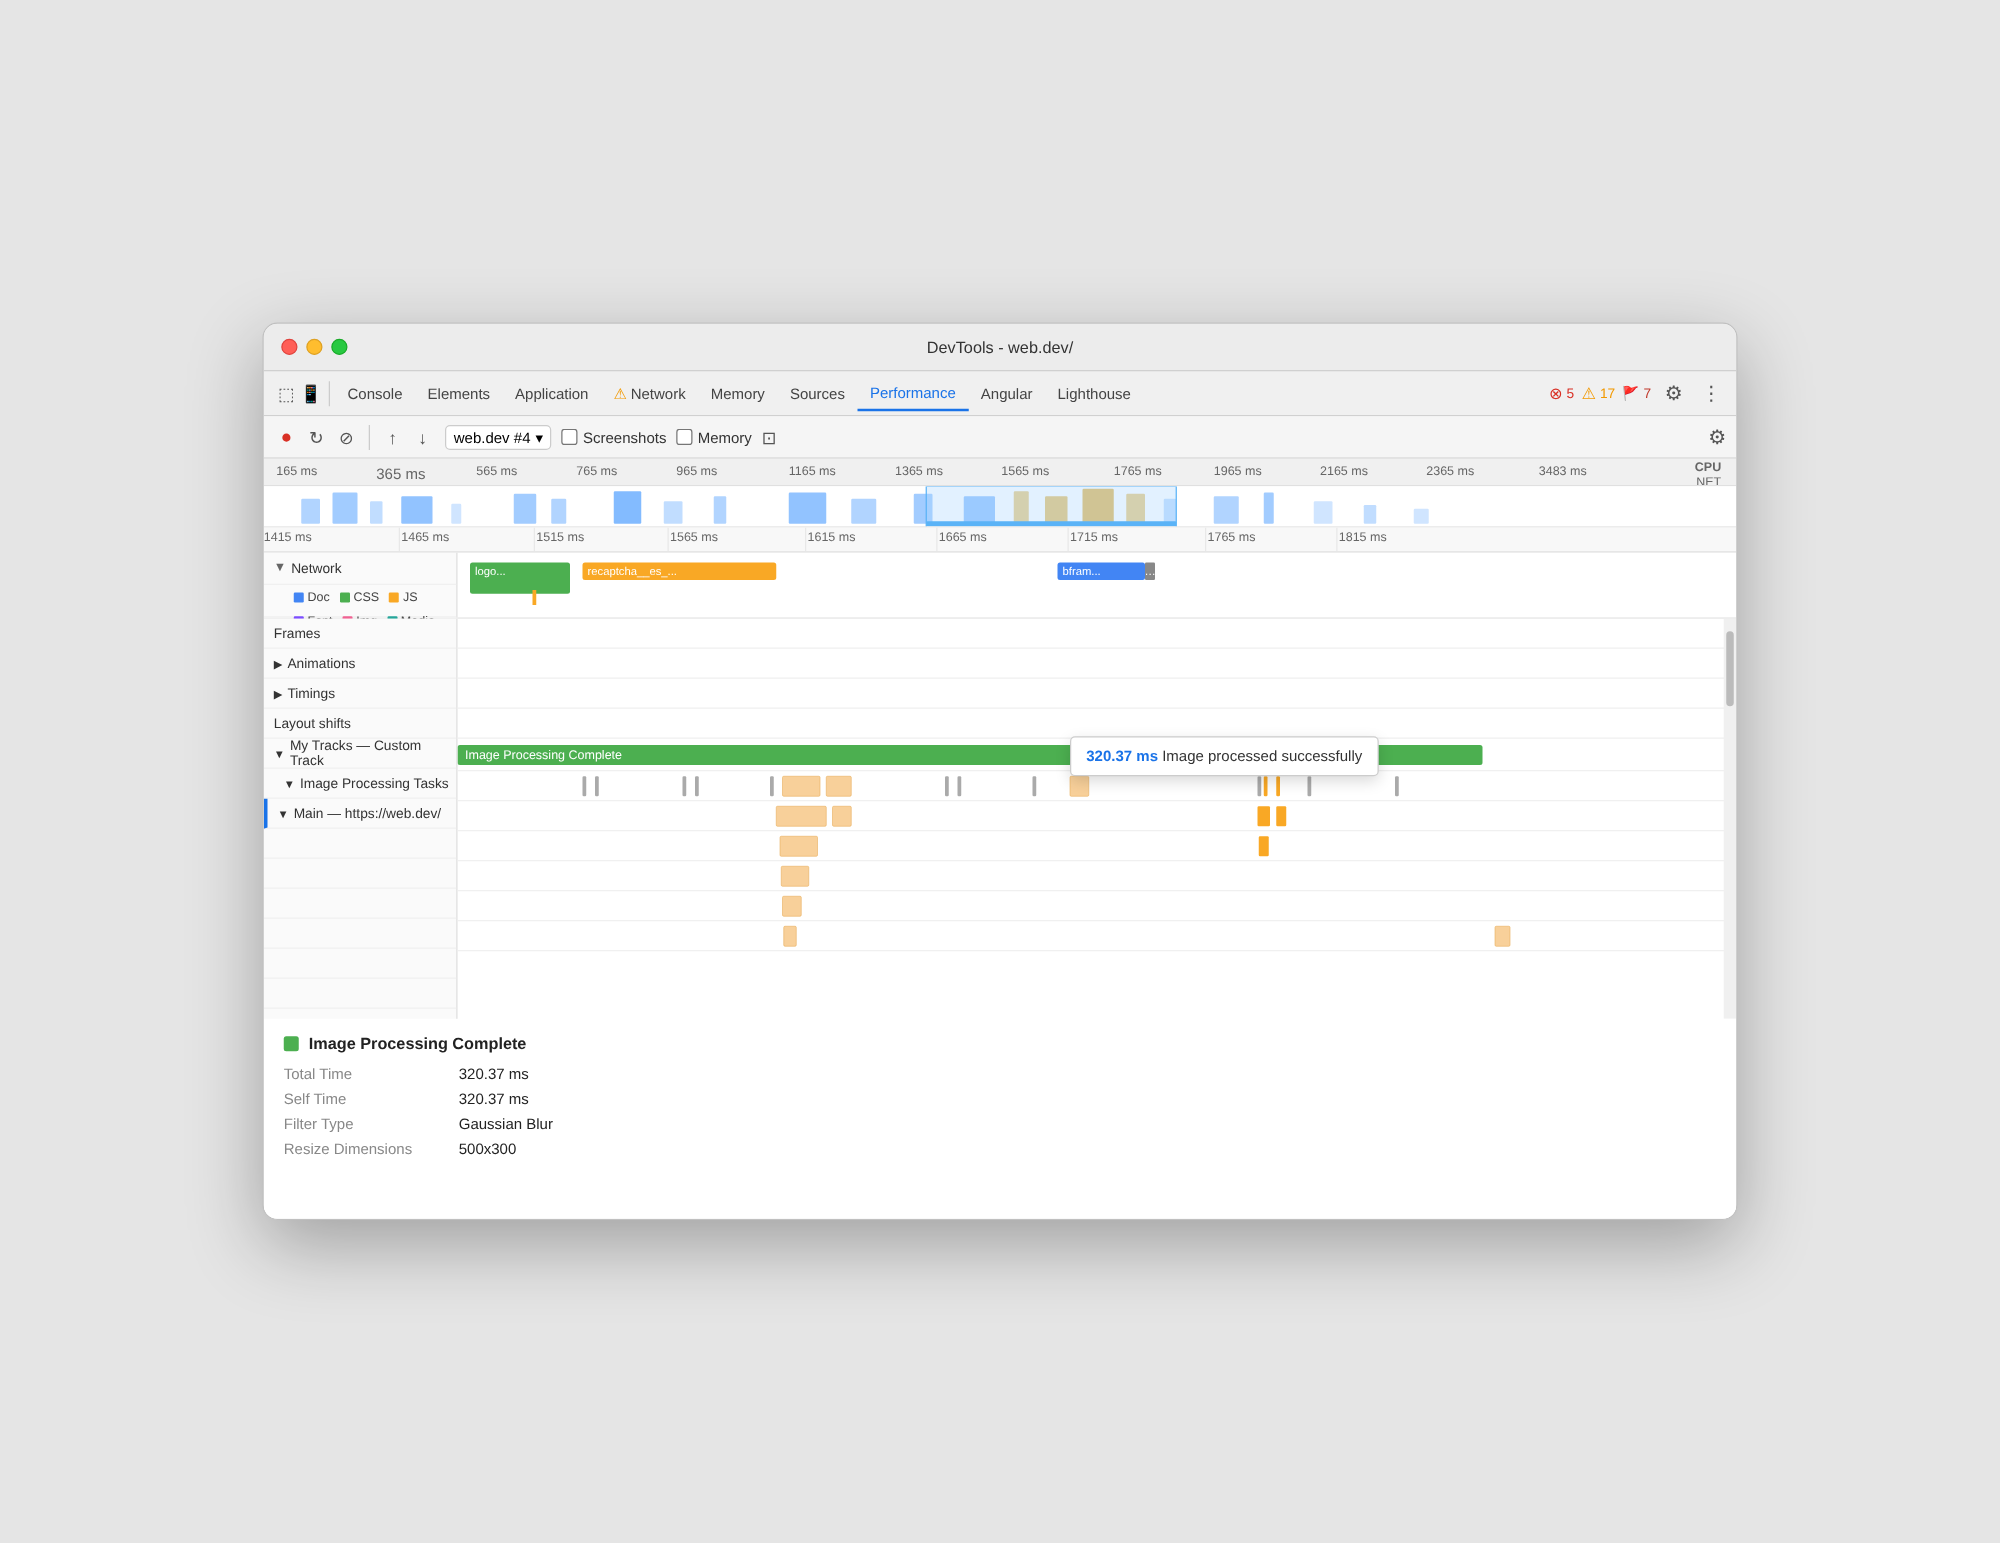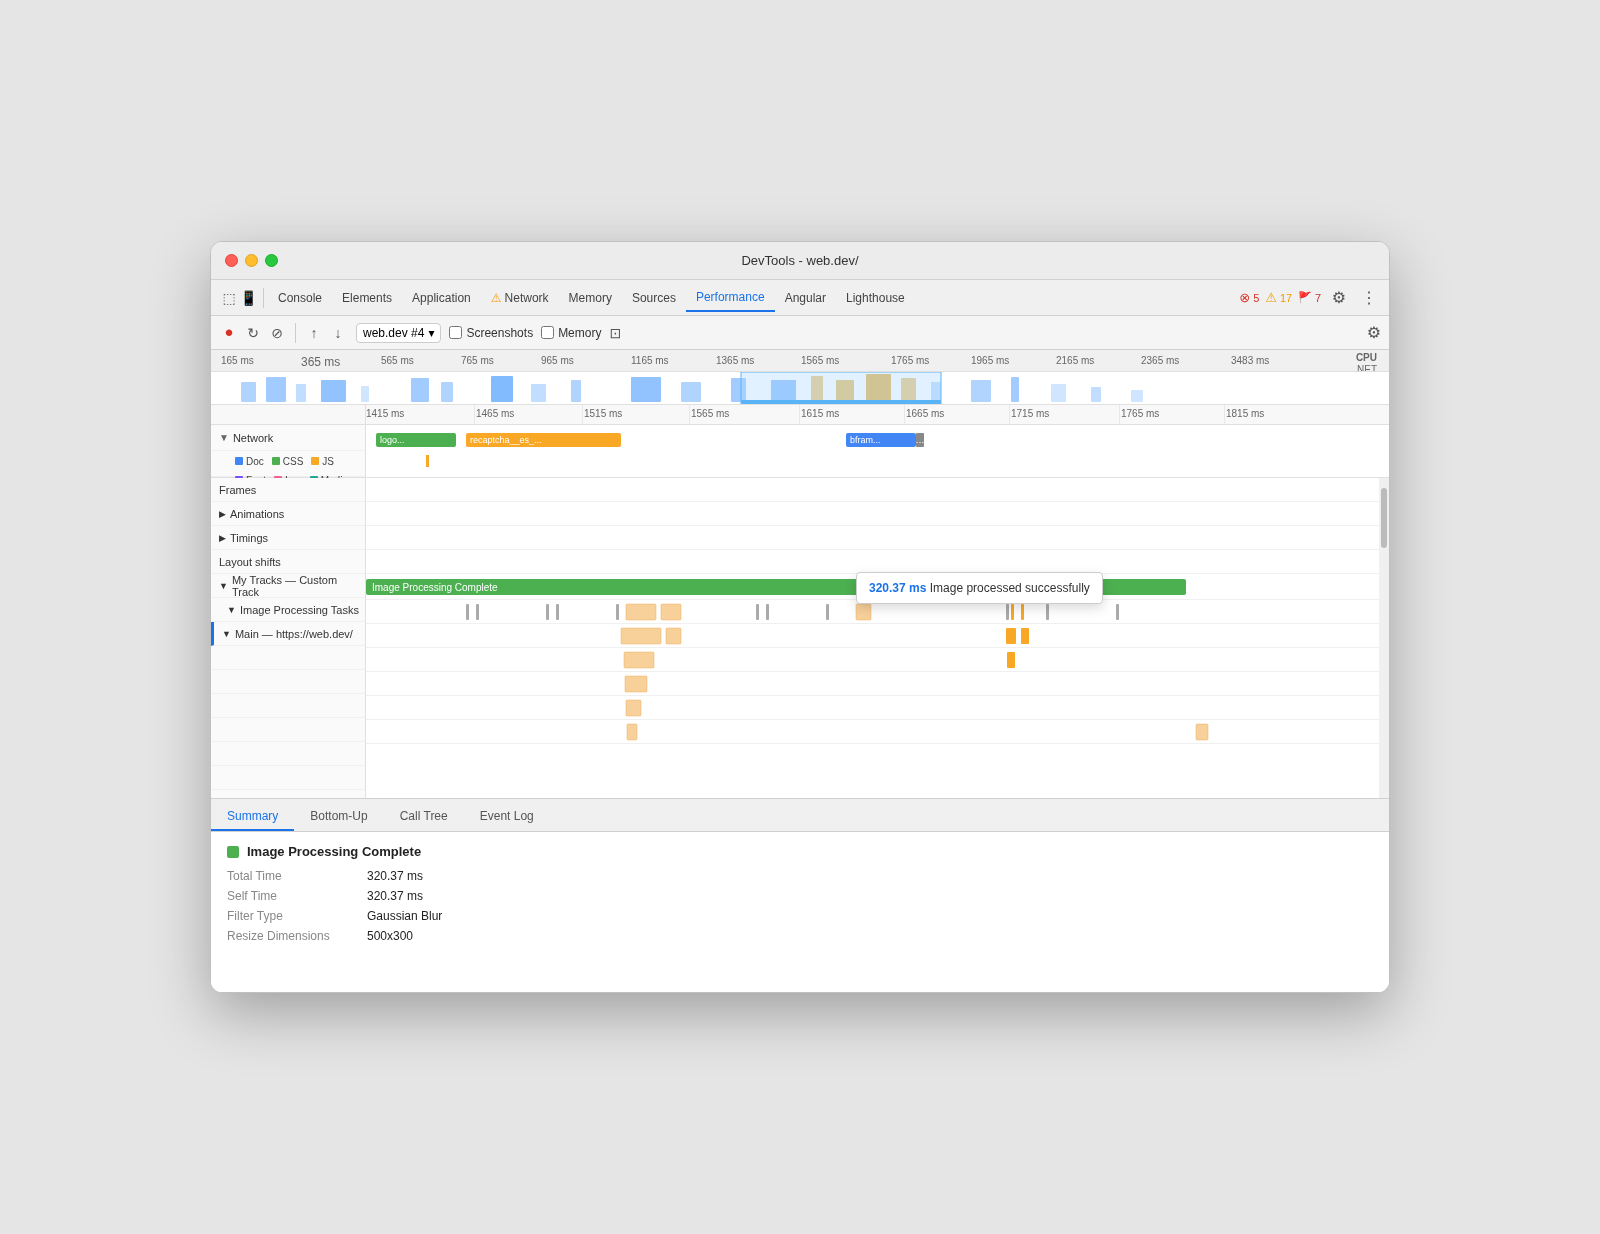--- a/index.html
+++ b/index.html
@@ -351,20 +351,21 @@
       border-radius: 3px;
       margin-top: 10px;
     }
     .inline-ruler {
       display: flex;
       height: 20px;
       background: #f8f8f8;
       border-bottom: 1px solid #e0e0e0;
       position: relative;
       overflow: hidden;
+      flex-direction: column;
     }
     .inline-ruler-labels {
       width: 155px;
       min-width: 155px;
       border-right: 1px solid #e0e0e0;
       background: #f8f8f8;
     }
     .inline-ruler-track {
       flex: 1;
       position: relative;
@@ -594,21 +595,21 @@
             </div>
             <div class="legend-item">
               <div class="legend-dot" style="background:#9e9e9e;"></div>
               <span>Other</span>
             </div>
           </div>
         </div>
       </div>
       <div class="timeline-tracks" style="height:52px;position:relative;overflow:hidden;">
 
-        <div style="position:absolute;top:8px;left:10px;height:14px;background:#4caf50;border-radius:2px;width:80px;font-size:9px;color:white;padding:2px 4px;overflow:hidden;white-space:nowrap;">logo...</div>
+        <div style="position:absolute;top:8px;left:10px;height:25px;background:#4caf50;border-radius:2px;width:80px;font-size:9px;color:white;padding:2px 4px;overflow:hidden;white-space:nowrap;">logo...</div>
         <div style="position:absolute;top:8px;left:100px;height:14px;background:#f9a825;border-radius:2px;width:155px;font-size:9px;color:white;padding:2px 4px;overflow:hidden;white-space:nowrap;">recaptcha__es_...</div>
         <div style="position:absolute;top:8px;left:480px;height:14px;background:#4285f4;border-radius:2px;width:70px;font-size:9px;color:white;padding:2px 4px;overflow:hidden;white-space:nowrap;">bfram...</div>
         <div style="position:absolute;top:8px;left:550px;height:14px;width:8px;background:#888;border-radius:1px;font-size:9px;color:#fff;display:flex;align-items:center;justify-content:center;">…</div>
 
         <div style="position:absolute;top:30px;left:60px;width:3px;height:12px;background:#f9a825;"></div>
       </div>
     </div>
 
     <div class="flame-chart" style="position:relative;">
       <div class="flame-labels">
@@ -719,26 +720,20 @@
             <rect x="830" y="4" width="12" height="16" fill="#f8d09a" stroke="#e8b060" stroke-width="0.5" rx="1"></rect>
           </svg>
         </div>
 
         <div class="scrollbar-v">
           <div class="scrollbar-thumb"></div>
         </div>
       </div>
     </div>
 
-    <div class="bottom-tabs">
-      <div class="btab active">Summary</div>
-      <div class="btab">Bottom-Up</div>
-      <div class="btab">Call Tree</div>
-      <div class="btab">Event Log</div>
-    </div>
 
     <div class="summary-panel">
       <div class="summary-title">
         <div class="summary-color-box"></div>
         <span>Image Processing Complete</span>
       </div>
       <div class="summary-row">
         <span class="summary-label">Total Time</span>
         <span class="summary-value">320.37 ms</span>
       </div>

